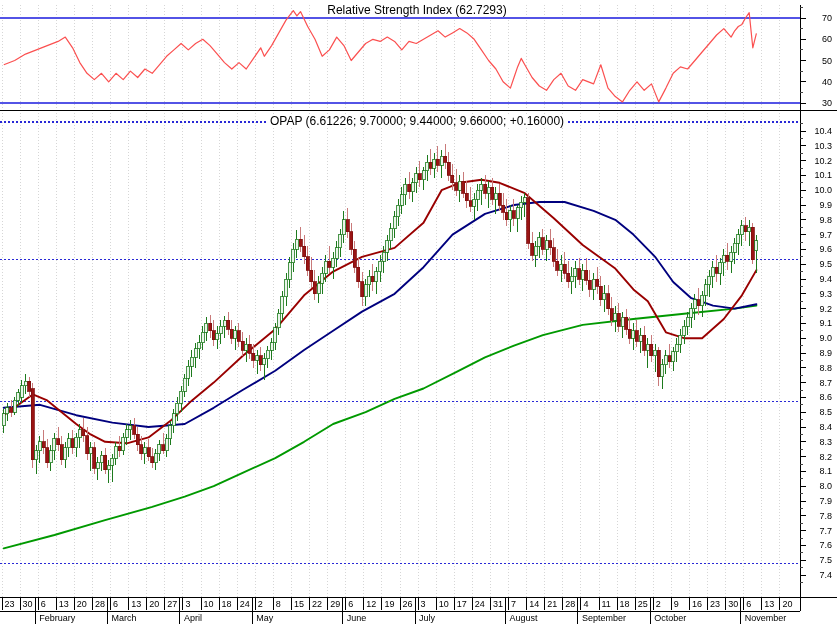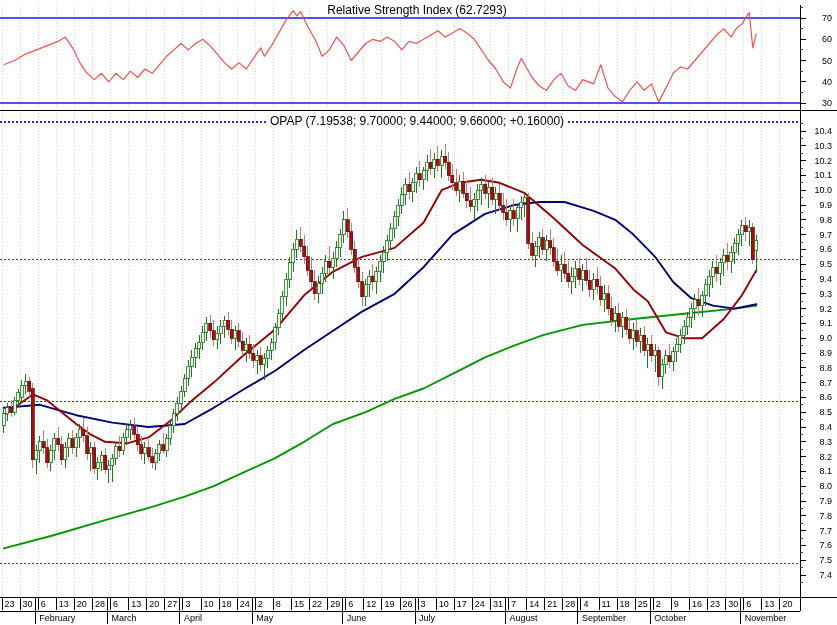--- a/index.html
+++ b/index.html
@@ -705,14 +705,14 @@
       <line x1="505.54545454545456" y1="597" x2="505.54545454545456" y2="624" stroke="#000000" shape-rendering="crispEdges"></line>
       <text x="509.54545454545456" y="621" text-anchor="start" font-size="9px" fill="#000" font-family="&quot;Liberation Sans&quot;,sans-serif">August</text>
       <line x1="577.9090909090909" y1="597" x2="577.9090909090909" y2="624" stroke="#000000" shape-rendering="crispEdges"></line>
       <text x="581.9090909090909" y="621" text-anchor="start" font-size="9px" fill="#000" font-family="&quot;Liberation Sans&quot;,sans-serif">September</text>
       <line x1="650.2727272727273" y1="597" x2="650.2727272727273" y2="624" stroke="#000000" shape-rendering="crispEdges"></line>
       <text x="654.2727272727273" y="621" text-anchor="start" font-size="9px" fill="#000" font-family="&quot;Liberation Sans&quot;,sans-serif">October</text>
       <line x1="740.7272727272727" y1="597" x2="740.7272727272727" y2="624" stroke="#000000" shape-rendering="crispEdges"></line>
       <text x="744.7272727272727" y="621" text-anchor="start" font-size="9px" fill="#000" font-family="&quot;Liberation Sans&quot;,sans-serif">November</text>
     </svg>
   <div class="panel-title" id="rsi-title">Relative Strength Index (62.7293)</div>
-  <div class="panel-title" id="price-title">OPAP (7.19538; 9.70000; 9.44000; 9.66000; +0.16000)</div>
+  <div class="panel-title" id="price-title">OPAP (6.61226; 9.70000; 9.44000; 9.66000; +0.16000)</div>
 </div>
 
 </body></html>

